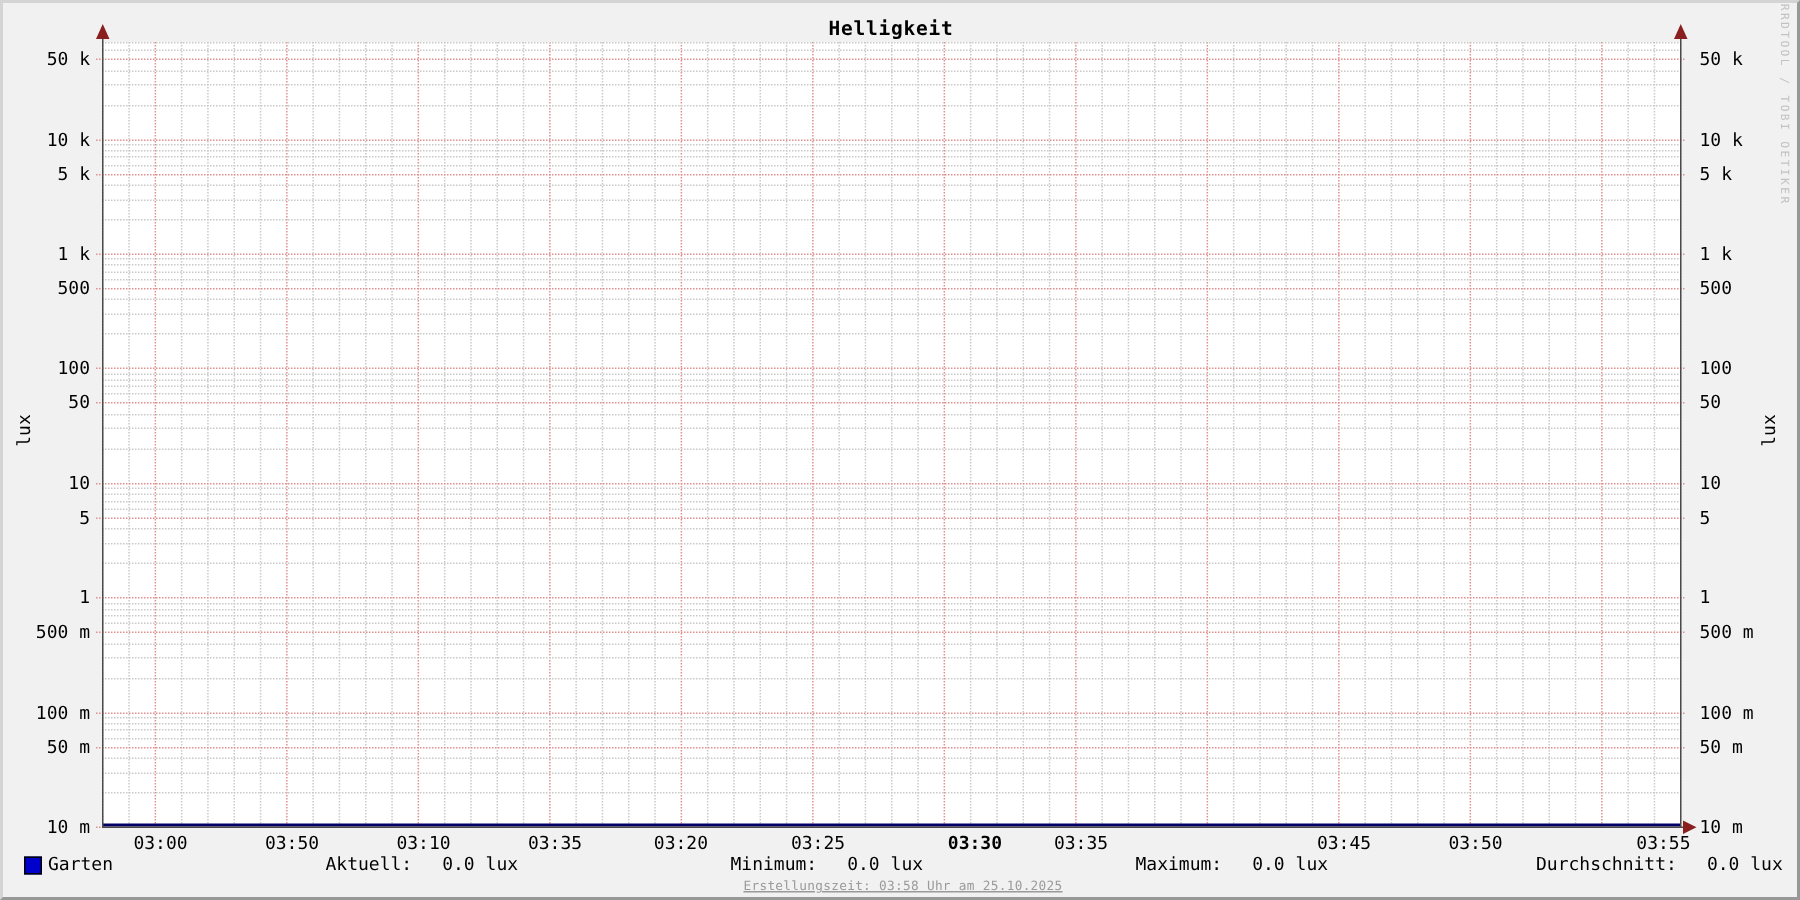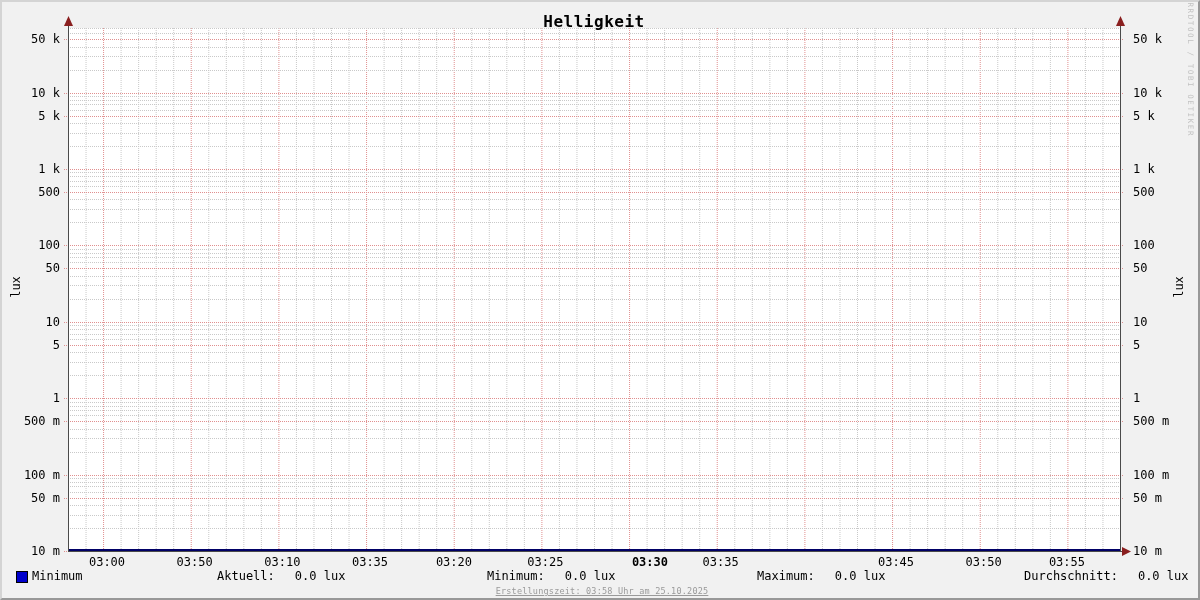--- a/index.html
+++ b/index.html
@@ -7,21 +7,21 @@
   #graph{
     position:relative;width:1200px;height:600px;background:#f1f1f1;
     box-sizing:border-box;
     border-top:2px solid #d4d4d4;border-left:2px solid #d4d4d4;
     border-right:2px solid #989898;border-bottom:2px solid #989898;
     overflow:hidden;
   }
   #plot-svg{position:absolute;left:0;top:0;}
   .title{
     position:absolute;left:66px;top:10px;width:1052px;height:16px;
-    text-align:center;font-size:16px;font-weight:700;color:#000;letter-spacing:0.5px;
+    text-align:center;font-size:13px;font-weight:700;color:#000;letter-spacing:0.5px;
   }
   .ytick{position:absolute;height:14px;line-height:14px;font-size:12px;color:#000;white-space:pre;}
   .ytick.left{left:0;width:58px;text-align:right;}
   .ytick.right{left:1131px;text-align:left;}
   .xtick{position:absolute;top:553px;width:44px;height:14px;line-height:14px;
     text-align:right;font-size:12px;color:#000;white-space:pre;}
   .axis-unit{
     position:absolute;width:40px;height:14px;line-height:14px;text-align:center;
     font-size:12px;color:#000;transform:rotate(-90deg);
   }
@@ -221,28 +221,28 @@
       <div class="xtick" style="left: 166.733px;">03:50</div>
       <div class="xtick" style="left: 254.4px;">03:10</div>
       <div class="xtick" style="left: 342.067px;">03:35</div>
       <div class="xtick" style="left: 426px;">03:20</div>
       <div class="xtick" style="left: 517.4px;">03:25</div>
       <div class="xtick" style="left: 622px; font-weight: bold;">03:30</div>
       <div class="xtick" style="left: 692.733px;">03:35</div>
       <div class="xtick" style="left: 813px; margin-top: 48px;">03:40</div>
       <div class="xtick" style="left: 868.067px;">03:45</div>
       <div class="xtick" style="left: 955.733px;">03:50</div>
-      <div class="xtick" style="left: 1039px;">03:55</div>
+      <div class="xtick" style="left: 1081px;">03:55</div>
     </div>
 
   <div class="axis-unit left">lux</div>
   <div class="axis-unit right">lux</div>
 
   <div class="watermark">RRDTOOL / TOBI OETIKER</div>
 
   <div class="legend-row">
     <span class="swatch" id="legend-swatch" style="background: rgb(0, 0, 204);"></span>
-    <span class="series-label">Minimum</span>
+    <span class="series-label">Garten</span>
     <span id="stats-container"><span class="stat" style="left: 215px;"><span>Aktuell:</span><span class="stat-value">0.0 lux</span></span><span class="stat" style="left: 485px;"><span>Minimum:</span><span class="stat-value">0.0 lux</span></span><span class="stat" style="left: 755px;"><span>Maximum:</span><span class="stat-value">0.0 lux</span></span><span class="stat" style="left: 1022px;"><span>Durchschnitt:</span><span class="stat-value">0.0 lux</span></span></span>
   </div>
 
   <div class="footer">Erstellungszeit: 03:58 Uhr am 25.10.2025</div>
 </div>
 
 </body></html>

